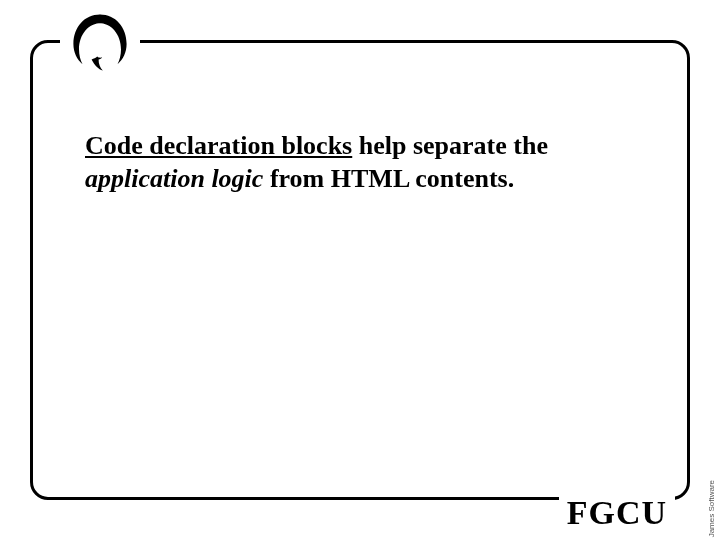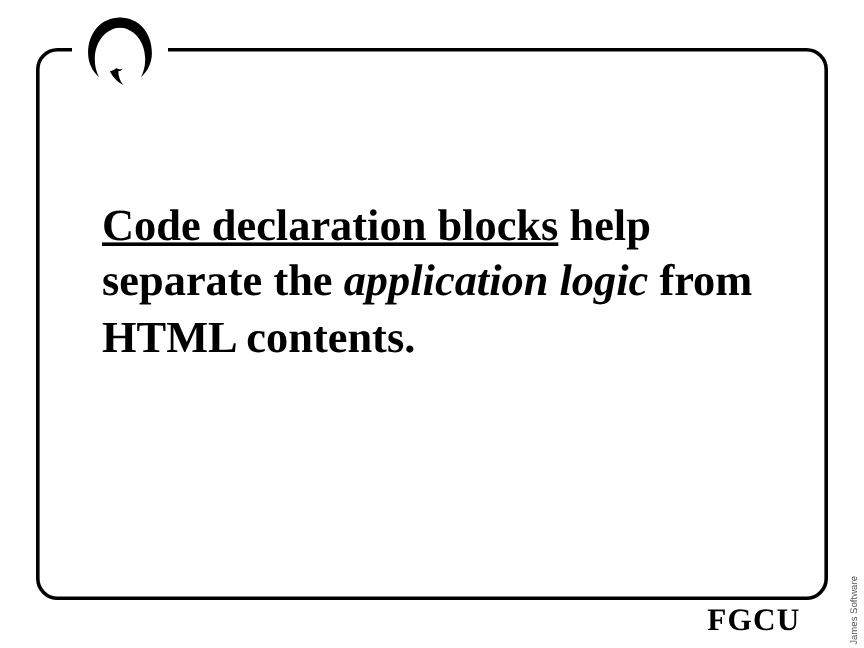--- a/index.html
+++ b/index.html
@@ -29,36 +29,35 @@
   display: flex;
   align-items: center;
   justify-content: center;
 }
 .logo svg { width: 70px; height: 70px; }
 .content {
   position: absolute;
   top: 130px;
   left: 85px;
   right: 85px;
-  font-size: 37px;
+  font-size: 26px;
   line-height: 1.25;
   color: #000;
   font-weight: bold;
-  margin-top: 36px;
 }
 .underline { text-decoration: underline; }
 .italic { font-style: italic; }
 .footer-logo {
   position: absolute;
   bottom: 8px;
   right: 45px;
   background: #fff;
   padding: 0 8px;
   font-family: "Times New Roman", Times, serif;
-  font-size: 26px;
+  font-size: 34px;
   font-weight: bold;
   letter-spacing: 1px;
   color: #000;
 }
 .copyright {
   position: absolute;
   right: 4px;
   bottom: 60px;
   font-size: 8px;
   color: #555;

